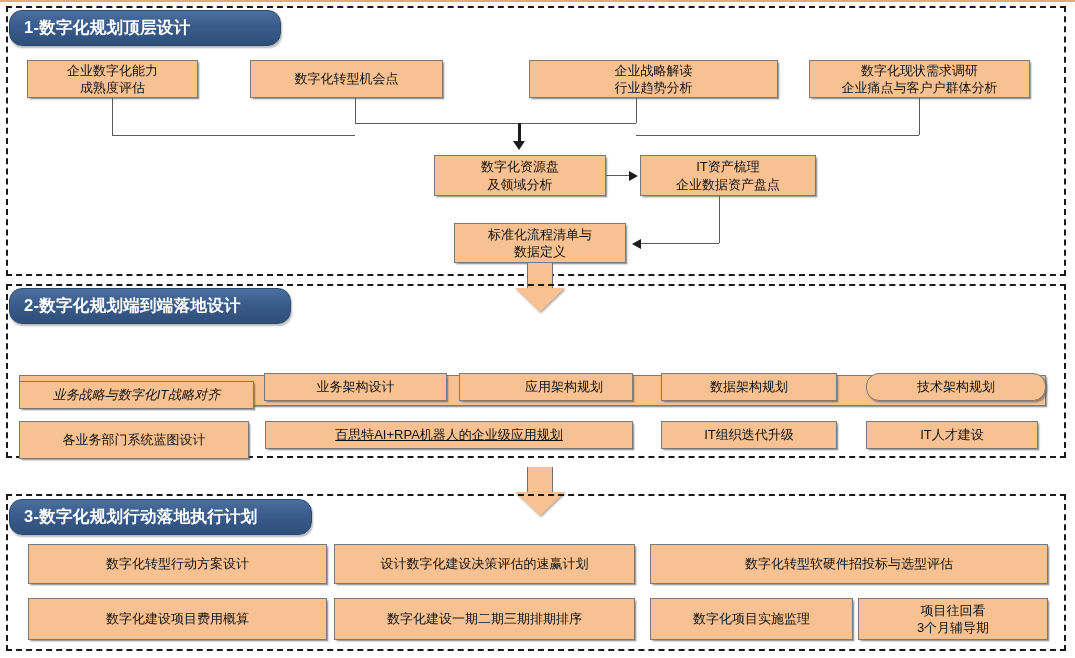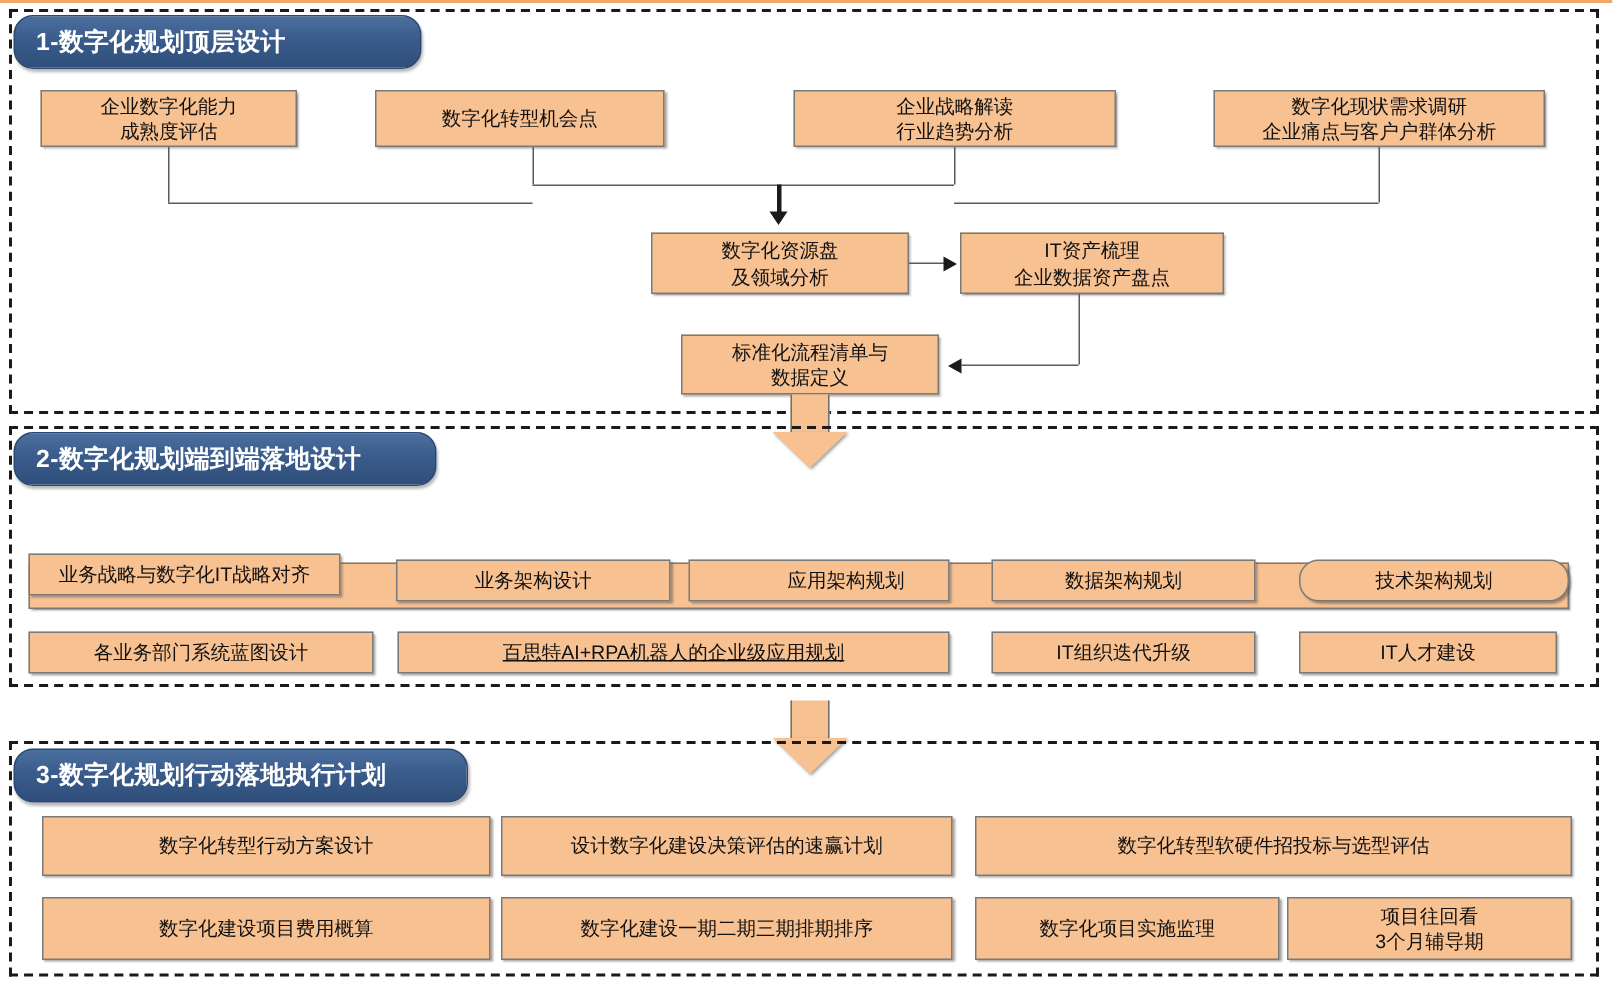--- a/index.html
+++ b/index.html
@@ -159,21 +159,21 @@
 
   <div class="section-banner" style="left:9px; top:10px; width:272px; height:36px;">
     <span>1-数字化规划顶层设计</span>
   </div>
 
   <div class="box" style="left:27px; top:60px; width:171px; height:38px;">企业数字化能力
 成熟度评估</div>
 
   <div class="box" style="left:250px; top:60px; width:193px; height:38px;">数字化转型机会点</div>
 
-  <div class="box" style="left:529px; top:60px; width:215px; height:38px;">企业战略解读
+  <div class="box" style="left:529px; top:60px; width:249px; height:38px;">企业战略解读
 行业趋势分析</div>
 
   <div class="box" style="left:809px; top:60px; width:221px; height:38px;">数字化现状需求调研
 企业痛点与客户户群体分析</div>
 
   <div class="ln ln-v" style="left:112px; top:98px; height:37px;"></div>
   <div class="ln ln-v" style="left:355px; top:98px; height:25px;"></div>
   <div class="ln ln-v" style="left:636px; top:98px; height:25px;"></div>
   <div class="ln ln-v" style="left:919px; top:98px; height:37px;"></div>
 
@@ -207,27 +207,27 @@
   </div>
 
   <div class="section-frame" style="left:6px; top:284px; width:1060px; height:174px;"></div>
 
   <div class="section-banner" style="left:9px; top:288px; width:282px; height:36px;">
     <span>2-数字化规划端到端落地设计</span>
   </div>
 
   <div class="box wide" style="left:19px; top:331px; width:1027px; height:31px;margin-top:44px;">数字化业务蓝图设计</div>
 
-  <div class="box" style="left:19px; top:369px; width:208px; height:28px;">业务战略与数字化IT战略对齐</div>
+  <div class="box" style="left:19px; top:381px; width:235px; height:28px;font-style:italic;">业务战略与数字化IT战略对齐</div>
   <div class="box" style="left:264px; top:373px; width:183px; height:28px;">业务架构设计</div>
   <div class="box" style="left:459px; top:373px; width:174px; height:28px;padding-left:40px;">应用架构规划</div>
   <div class="box" style="left:661px; top:373px; width:176px; height:28px;">数据架构规划</div>
   <div class="box" style="left:866px; top:373px; width:180px; height:28px;border-radius:13px;">技术架构规划</div>
 
-  <div class="box" style="left:19px; top:421px; width:230px; height:28px;">各业务部门系统蓝图设计</div>
+  <div class="box" style="left:19px; top:421px; width:230px; height:38px;">各业务部门系统蓝图设计</div>
   <div class="box" style="left:265px; top:421px; width:368px; height:28px;text-decoration:underline;">百思特AI+RPA机器人的企业级应用规划</div>
   <div class="box" style="left:661px; top:421px; width:176px; height:28px;">IT组织迭代升级</div>
   <div class="box" style="left:866px; top:421px; width:172px; height:28px;">IT人才建设</div>
 
   <div class="block-arrow" style="left:515px; top:467px; width:50px; height:50px;">
     <div class="shaft"></div>
     <div class="head-outline"></div>
     <div class="head"></div>
   </div>
 

